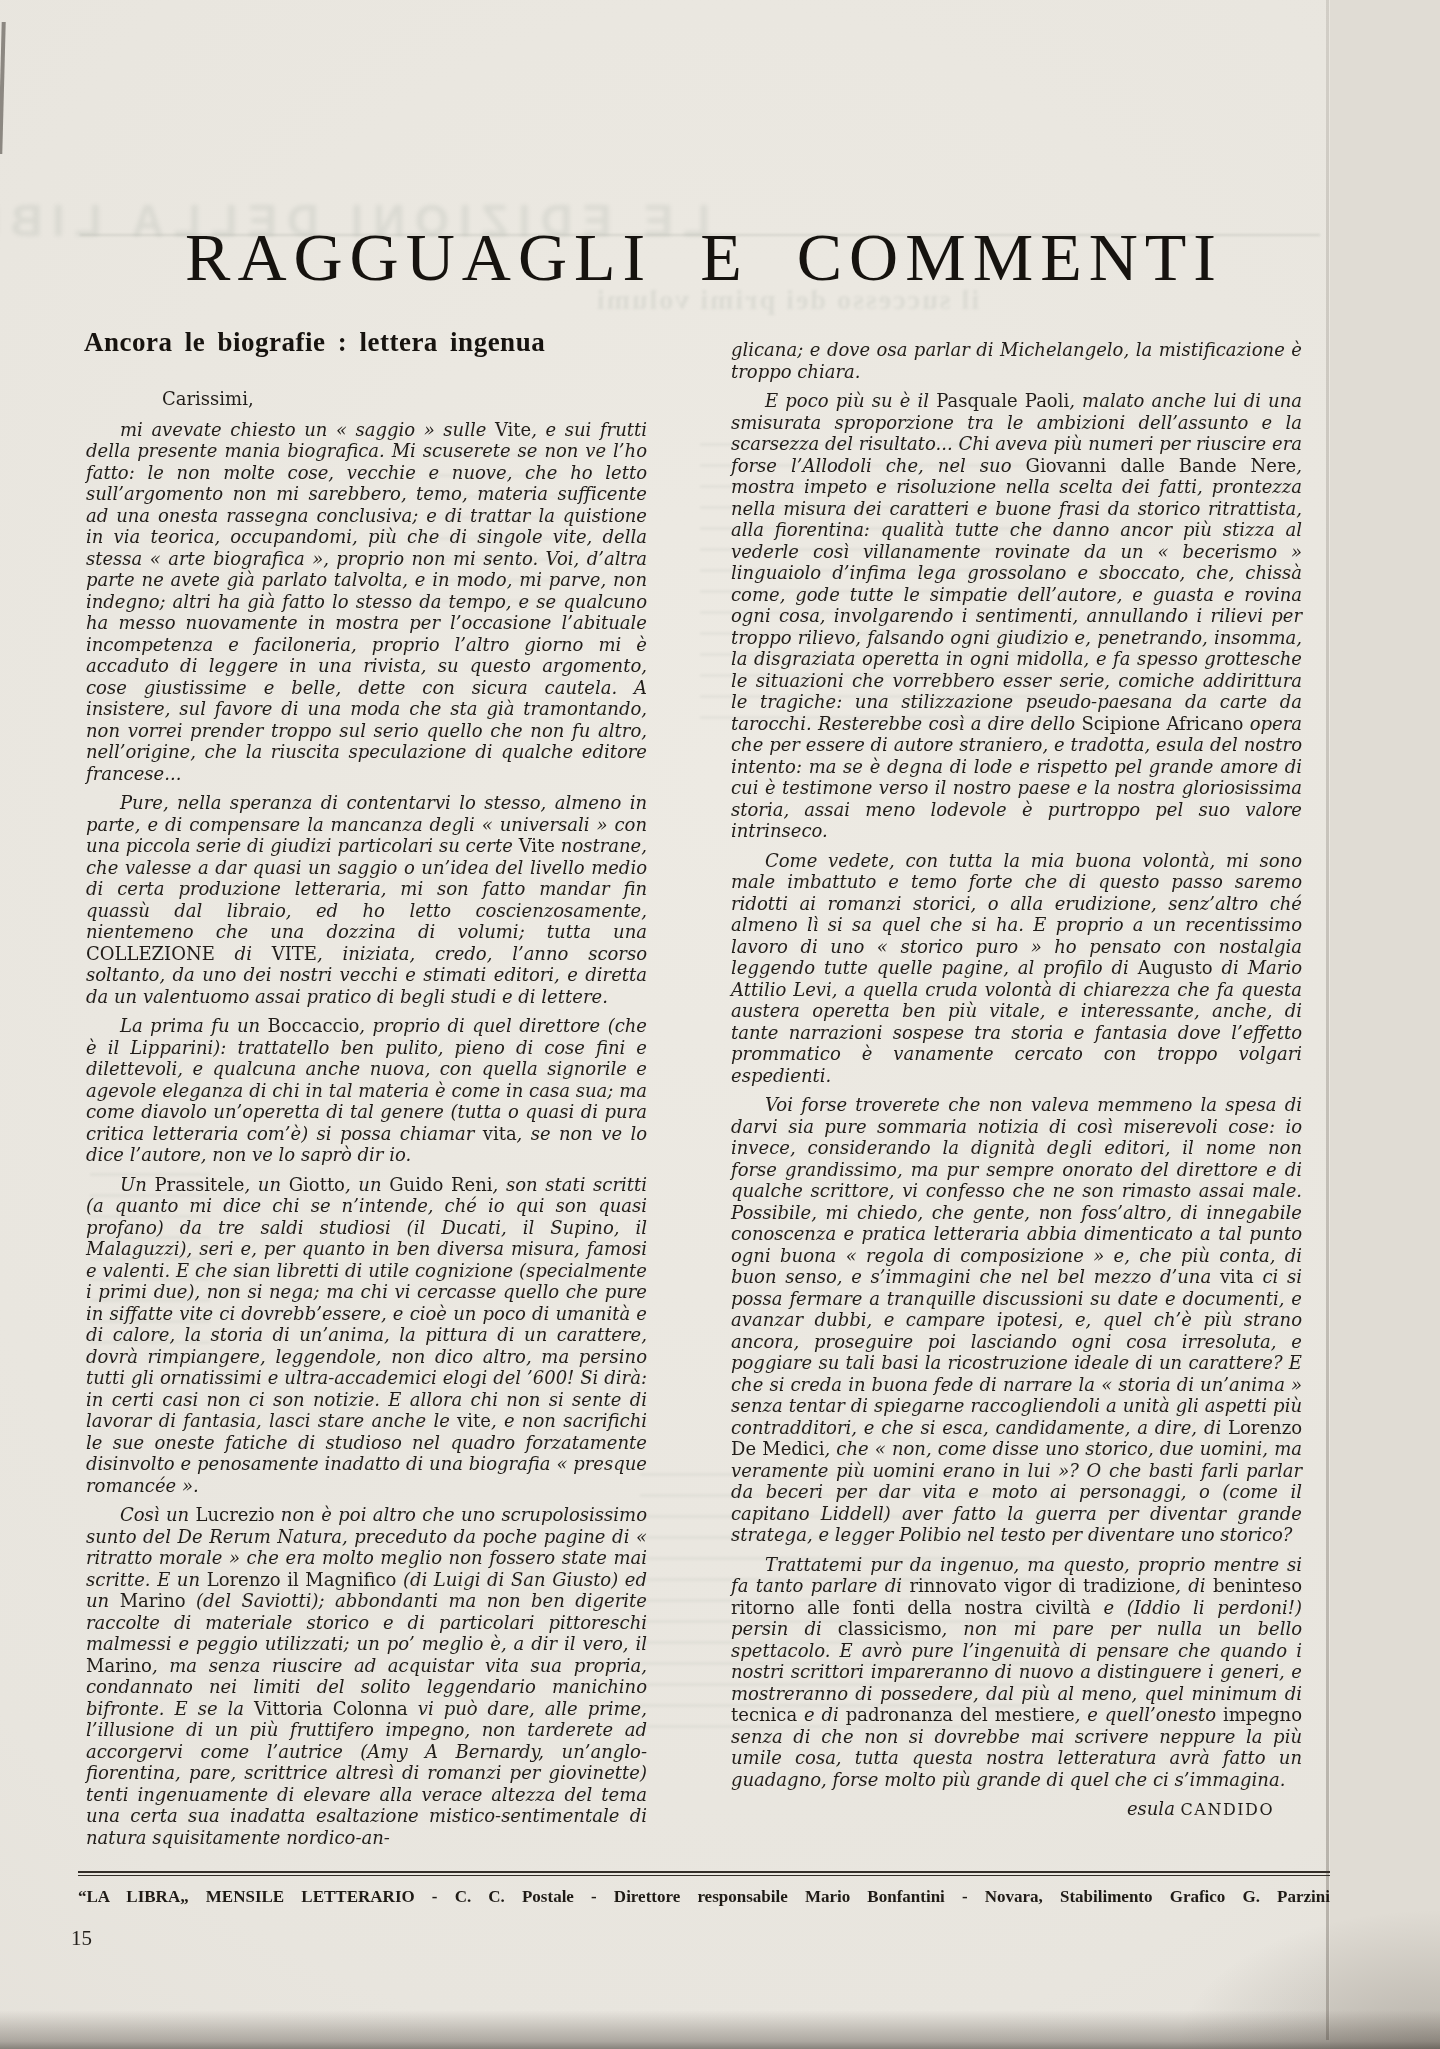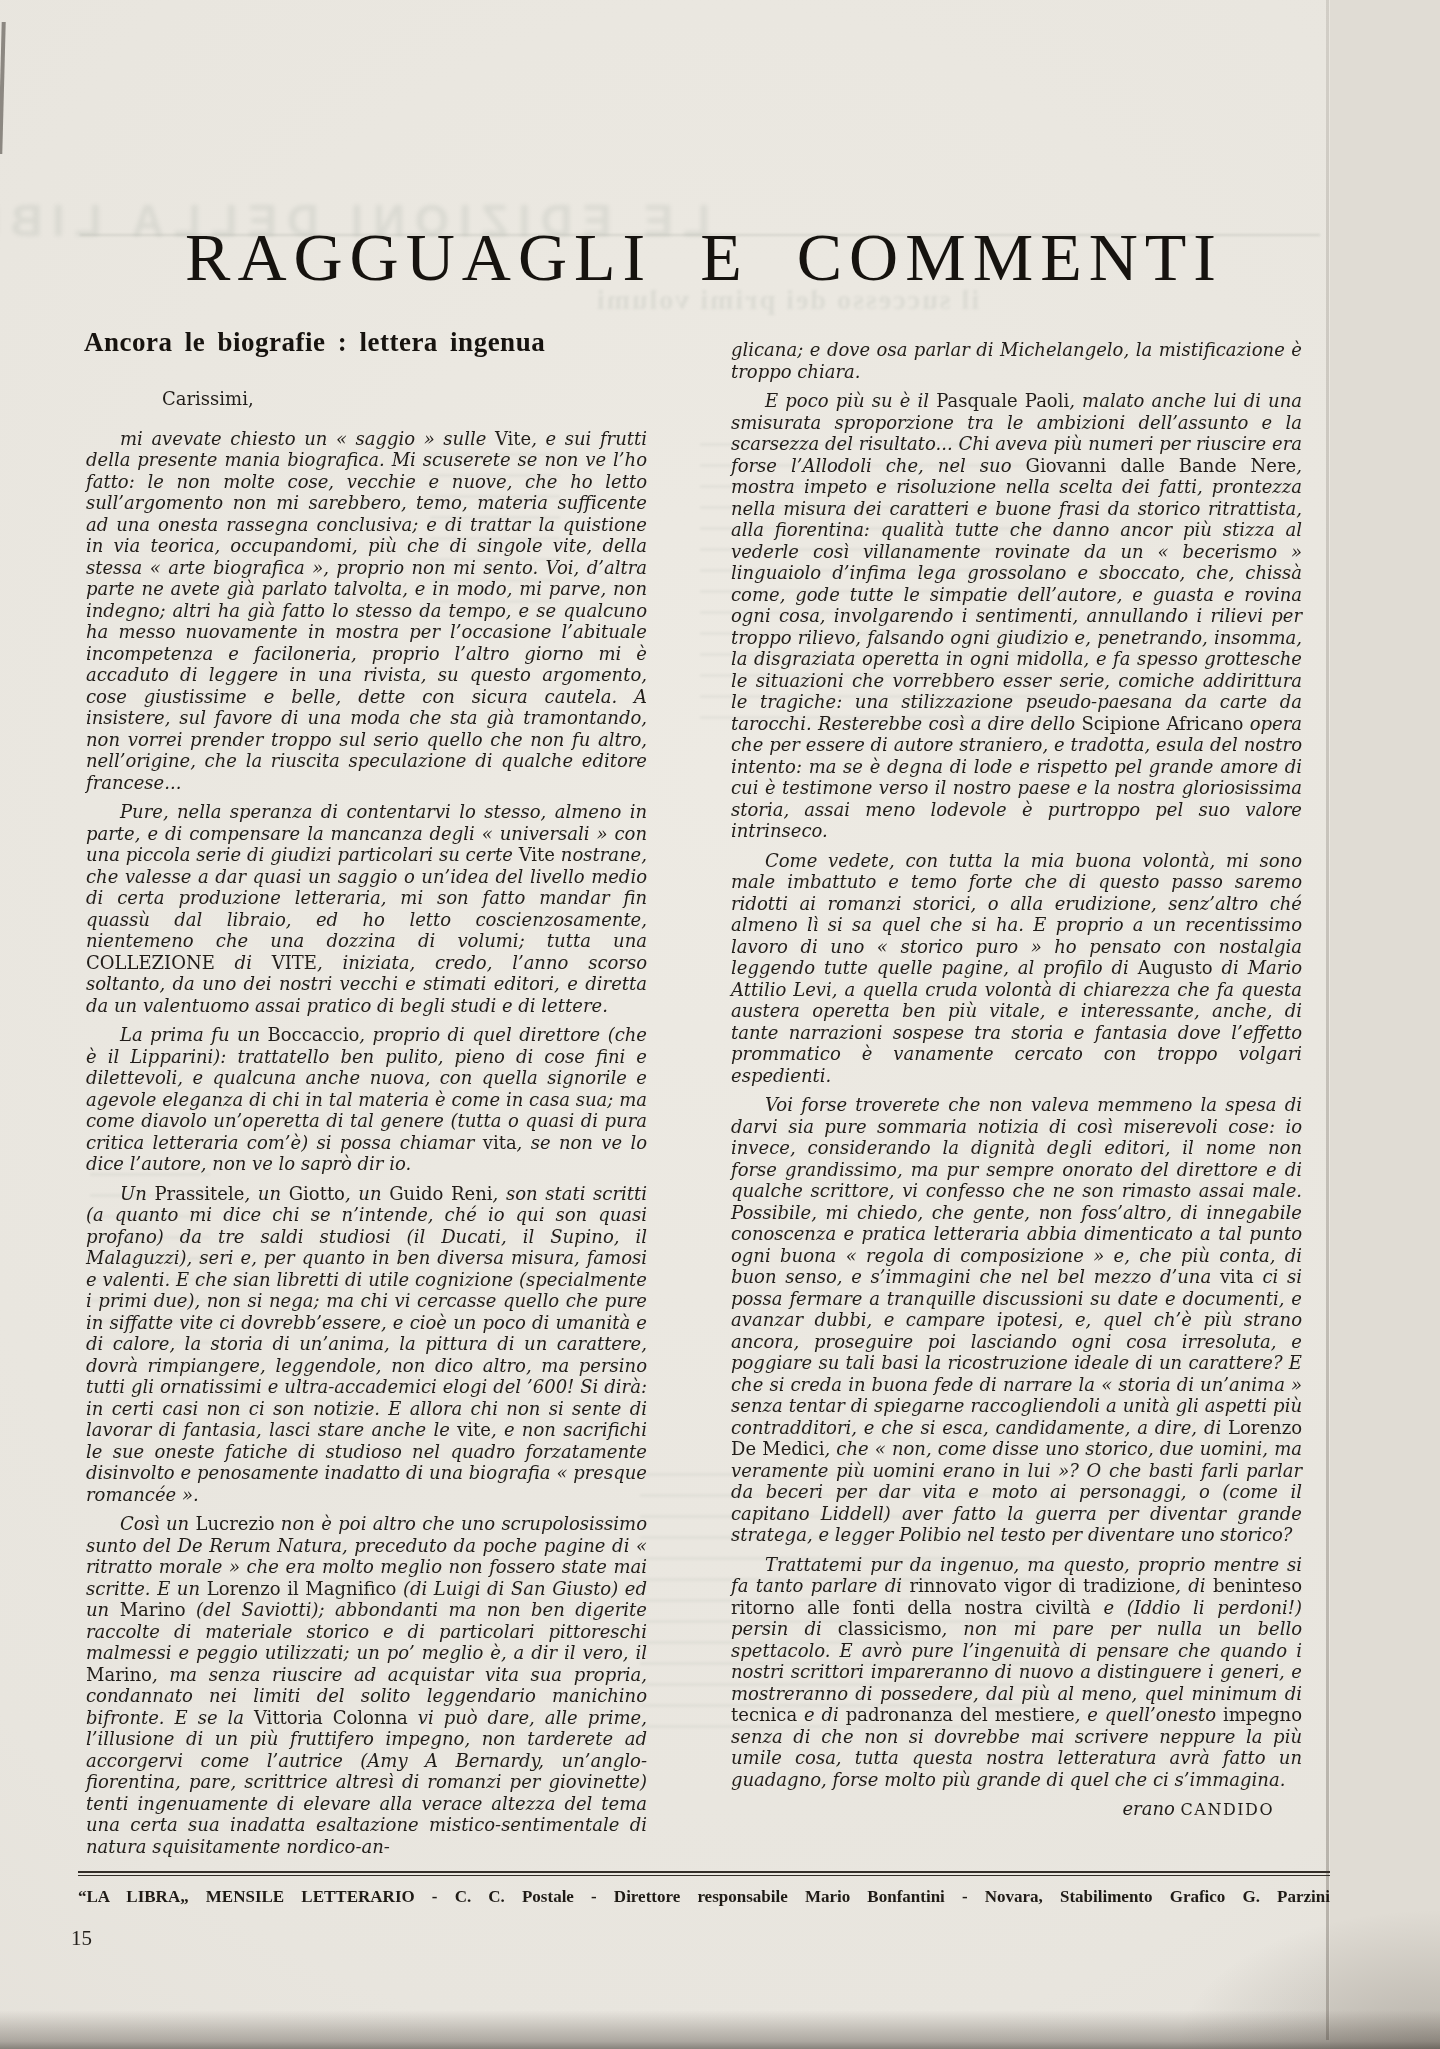--- a/index.html
+++ b/index.html
@@ -38,21 +38,21 @@
   .heading{position:absolute;left:80px;top:324px;margin:4px;
     font:700 27px/1.1 "Liberation Serif", serif;letter-spacing:.5px;word-spacing:5px;color:#17130f;}
   
   .col{position:absolute;font:italic 18px/21.5px "DejaVu Serif", serif;color:#211d19;
     text-align:justify;overflow:hidden;}
   .col-left{left:78px;top:388px;width:577px;height:1478px;}
   .col-right{left:723px;top:331px;width:587px;height:1535px;}
   .para{margin:8px;text-indent:34px;}
   .para.ni{text-indent:0;}
   .rm{font-style:normal;}
-  .salutation{font-style:normal;text-indent:84px;margin:0 0 18px 0;}
+  .salutation{font-style:normal;text-indent:84px;margin:0 0 9px 0;}
   .sig{margin:2px 0 0;text-align:right;padding-right:36px;text-indent:0;}
   .sig-prefix{font-style:italic;}
   .sig-name{font-style:normal;font-size:16px;letter-spacing:1.5px;}
   
   .footer-rule{position:absolute;left:78px;top:1871px;width:1252px;height:5px;box-sizing:border-box;
     border-top:2px solid #332e28;border-bottom:1px solid #332e28;}
   .footer{position:absolute;left:78px;top:1886px;width:1252px;
     font:700 17px/22px "Liberation Serif", serif;color:#1f1b16;
     text-align:justify;text-align-last:justify;}
   .pagenum{position:absolute;left:71px;top:1926px;font:400 21px "Liberation Serif", serif;color:#24201b;}
@@ -90,21 +90,21 @@
 
   <div class="col col-right">
     <div>
         <p class="para ni"><span>glicana; e dove osa parlar di Michelangelo, la mistificazione è troppo chiara.</span></p>
         <p class="para"><span>E poco più su è il </span><span class="rm">Pasquale Paoli</span><span>, malato anche lui di una smisurata sproporzione tra le ambizioni dell’assunto e la scarsezza del risultato... Chi aveva più numeri per riuscire era forse l’Allodoli che, nel suo </span><span class="rm">Giovanni dalle Bande Nere</span><span>, mostra impeto e risoluzione nella scelta dei fatti, prontezza nella misura dei caratteri e buone frasi da storico ritrattista, alla fiorentina: qualità tutte che danno ancor più stizza al vederle così villanamente rovinate da un « becerismo » linguaiolo d’infima lega grossolano e sboccato, che, chissà come, gode tutte le simpatie dell’autore, e guasta e rovina ogni cosa, involgarendo i sentimenti, annullando i rilievi per troppo rilievo, falsando ogni giudizio e, penetrando, insomma, la disgraziata operetta in ogni midolla, e fa spesso grottesche le situazioni che vorrebbero esser serie, comiche addirittura le tragiche: una stilizzazione pseudo-paesana da carte da tarocchi. Resterebbe così a dire dello </span><span class="rm">Scipione Africano</span><span> opera che per essere di autore straniero, e tradotta, esula del nostro intento: ma se è degna di lode e rispetto pel grande amore di cui è testimone verso il nostro paese e la nostra gloriosissima storia, assai meno lodevole è purtroppo pel suo valore intrinseco.</span></p>
         <p class="para"><span>Come vedete, con tutta la mia buona volontà, mi sono male imbattuto e temo forte che di questo passo saremo ridotti ai romanzi storici, o alla erudizione, senz’altro ché almeno lì si sa quel che si ha. E proprio a un recentissimo lavoro di uno « storico puro » ho pensato con nostalgia leggendo tutte quelle pagine, al profilo di </span><span class="rm">Augusto</span><span> di Mario Attilio Levi, a quella cruda volontà di chiarezza che fa questa austera operetta ben più vitale, e interessante, anche, di tante narrazioni sospese tra storia e fantasia dove l’effetto prommatico è vanamente cercato con troppo volgari espedienti.</span></p>
         <p class="para"><span>Voi forse troverete che non valeva memmeno la spesa di darvi sia pure sommaria notizia di così miserevoli cose: io invece, considerando la dignità degli editori, il nome non forse grandissimo, ma pur sempre onorato del direttore e di qualche scrittore, vi confesso che ne son rimasto assai male. Possibile, mi chiedo, che gente, non foss’altro, di innegabile conoscenza e pratica letteraria abbia dimenticato a tal punto ogni buona « regola di composizione » e, che più conta, di buon senso, e s’immagini che nel bel mezzo d’una </span><span class="rm">vita</span><span> ci si possa fermare a tranquille discussioni su date e documenti, e avanzar dubbi, e campare ipotesi, e, quel ch’è più strano ancora, proseguire poi lasciando ogni cosa irresoluta, e poggiare su tali basi la ricostruzione ideale di un carattere? E che si creda in buona fede di narrare la « storia di un’anima » senza tentar di spiegarne raccogliendoli a unità gli aspetti più contradditori, e che si esca, candidamente, a dire, di </span><span class="rm">Lorenzo De Medici</span><span>, che « non, come disse uno storico, due uomini, ma veramente più uomini erano in lui »? O che basti farli parlar da beceri per dar vita e moto ai personaggi, o (come il capitano Liddell) aver fatto la guerra per diventar grande stratega, e legger Polibio nel testo per diventare uno storico?</span></p>
         <p class="para"><span>Trattatemi pur da ingenuo, ma questo, proprio mentre si fa tanto parlare di </span><span class="rm">rinnovato vigor di tradizione</span><span>, di </span><span class="rm">beninteso ritorno alle fonti della nostra civiltà</span><span> e (Iddio li perdoni!) persin di </span><span class="rm">classicismo</span><span>, non mi pare per nulla un bello spettacolo. E avrò pure l’ingenuità di pensare che quando i nostri scrittori impareranno di nuovo a distinguere i generi, e mostreranno di possedere, dal più al meno, quel minimum di </span><span class="rm">tecnica</span><span> e di </span><span class="rm">padronanza del mestiere</span><span>, e quell’onesto </span><span class="rm">impegno</span><span> senza di che non si dovrebbe mai scrivere neppure la più umile cosa, tutta questa nostra letteratura avrà fatto un guadagno, forse molto più grande di quel che ci s’immagina.</span></p>
       </div>
     <p class="sig">
-      <span class="sig-prefix">erano</span>
+      <span class="sig-prefix">esula</span>
       <span class="sig-name">CANDIDO</span>
     </p>
   </div>
 
   <div class="footer-rule"></div>
   <div class="footer">“LA LIBRA„ MENSILE LETTERARIO - C. C. Postale - Direttore responsabile Mario Bonfantini - Novara, Stabilimento Grafico G. Parzini</div>
   <div class="pagenum">15</div>
 
   <div class="corner-br"></div>
   <div class="bottom-shadow"></div>

